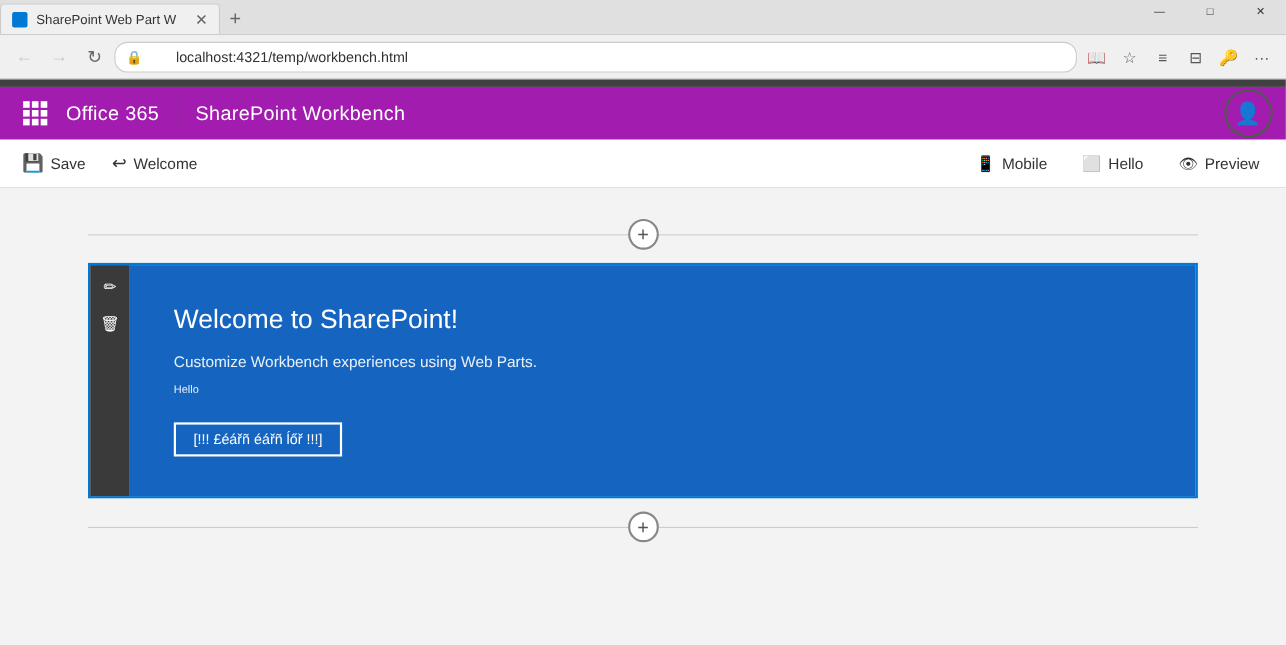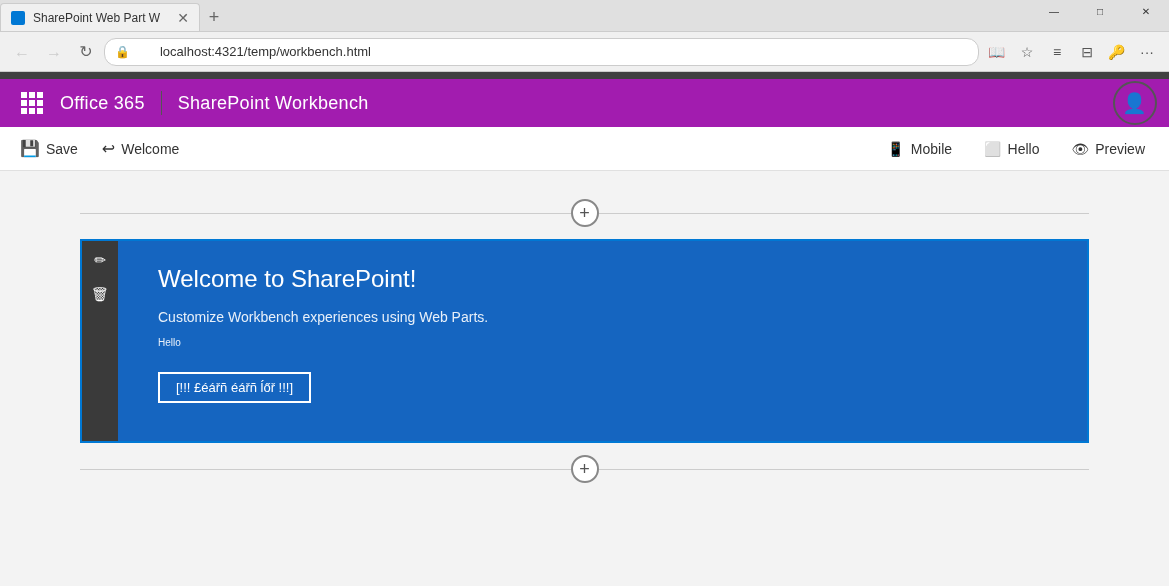--- a/index.html
+++ b/index.html
@@ -108,21 +108,21 @@
       align-items: center; padding-top: 4px; gap: 4px; flex-shrink: 0;
     }
     .webpart-ctrl-btn {
       width: 30px; height: 30px; display: flex; align-items: center; justify-content: center;
       cursor: pointer; color: white; font-size: 14px;
       border: none; background: transparent; border-radius: 2px;
     }
 
     
     .webpart-content {
-      flex: 1; background: #1565c0; padding: 24px 40px; color: white;
+      flex: 1; background: #1565c0; padding: 36px 40px; color: white;
       min-height: 200px;
     }
     .wp-title { font-size: 24px; font-weight: 400; margin-bottom: 16px; }
     .wp-description { font-size: 14px; margin-bottom: 12px; color: rgba(255,255,255,0.9); }
     .wp-hello { font-size: 10px; margin-bottom: 24px; color: rgba(255,255,255,0.9); }
     .wp-button {
       display: inline-block; padding: 6px 16px;
       border: 2px solid white; background: transparent; color: white;
       font-size: 13px; cursor: pointer;
     }

